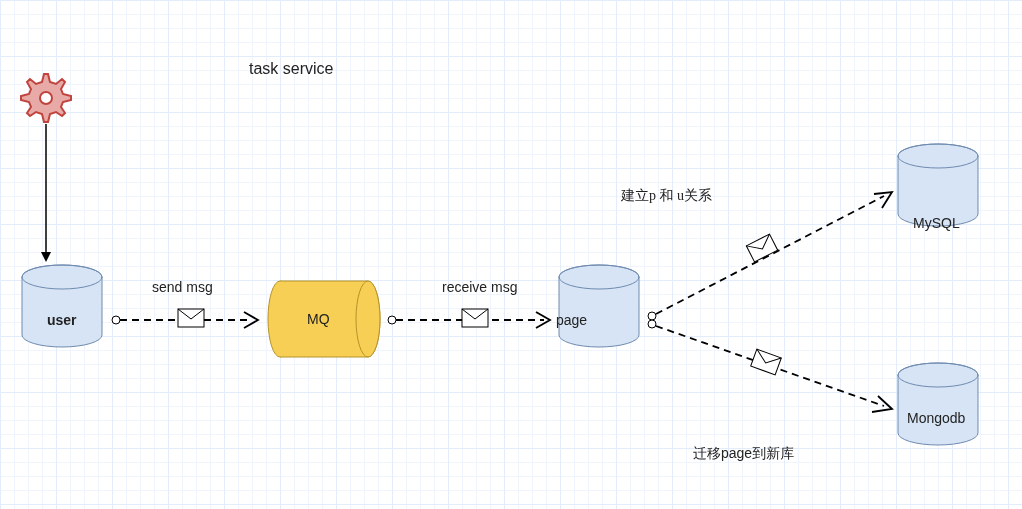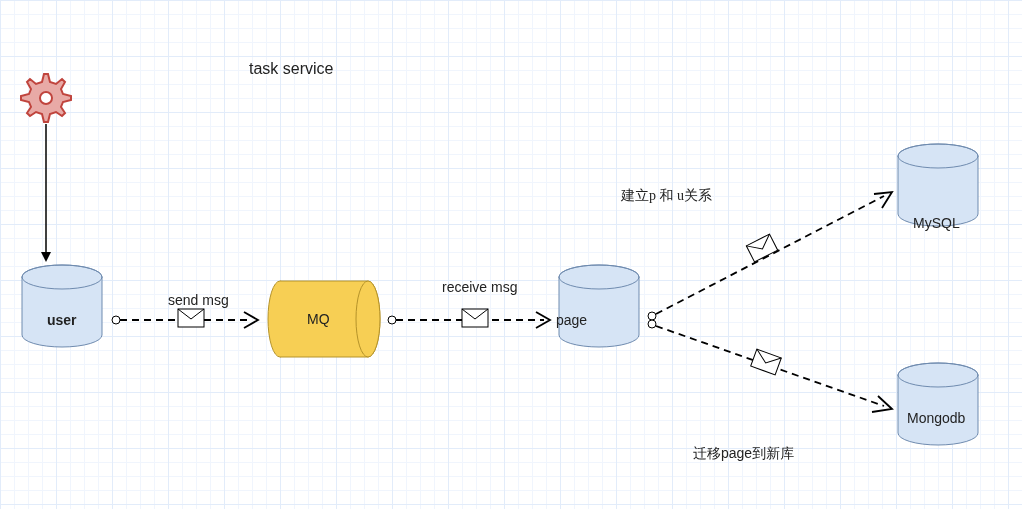--- a/index.html
+++ b/index.html
@@ -78,21 +78,21 @@
   </svg>
   <div class="lbl" style="left:907px;top:410px;text-align:right;">Mongodb</div>
 
   <svg class="abs" width="1022" height="509">
     <circle cx="116" cy="320" r="4" fill="#fff" stroke="#000"></circle>
     <line x1="120" y1="320" x2="252" y2="320" stroke="#000" stroke-width="1.8" stroke-dasharray="7 5"></line>
     <polyline points="244,312 258,320 244,328" fill="none" stroke="#000" stroke-width="1.8"></polyline>
     <rect x="178" y="309" width="26" height="18" fill="#fff" stroke="#000"></rect>
     <polyline points="178,309 191,319 204,309" fill="none" stroke="#000"></polyline>
   </svg>
-  <div class="lbl" style="left:168px;top:279px;margin-top:13px;">send msg</div>
+  <div class="lbl" style="left:152px;top:279px;">send msg</div>
 
   <svg class="abs" width="1022" height="509">
     <circle cx="392" cy="320" r="4" fill="#fff" stroke="#000"></circle>
     <line x1="396" y1="320" x2="544" y2="320" stroke="#000" stroke-width="1.8" stroke-dasharray="7 5"></line>
     <polyline points="536,312 550,320 536,328" fill="none" stroke="#000" stroke-width="1.8"></polyline>
     <rect x="462" y="309" width="26" height="18" fill="#fff" stroke="#000"></rect>
     <polyline points="462,309 475,319 488,309" fill="none" stroke="#000"></polyline>
   </svg>
   <div class="lbl" style="left:442px;top:279px;">receive msg</div>
 

